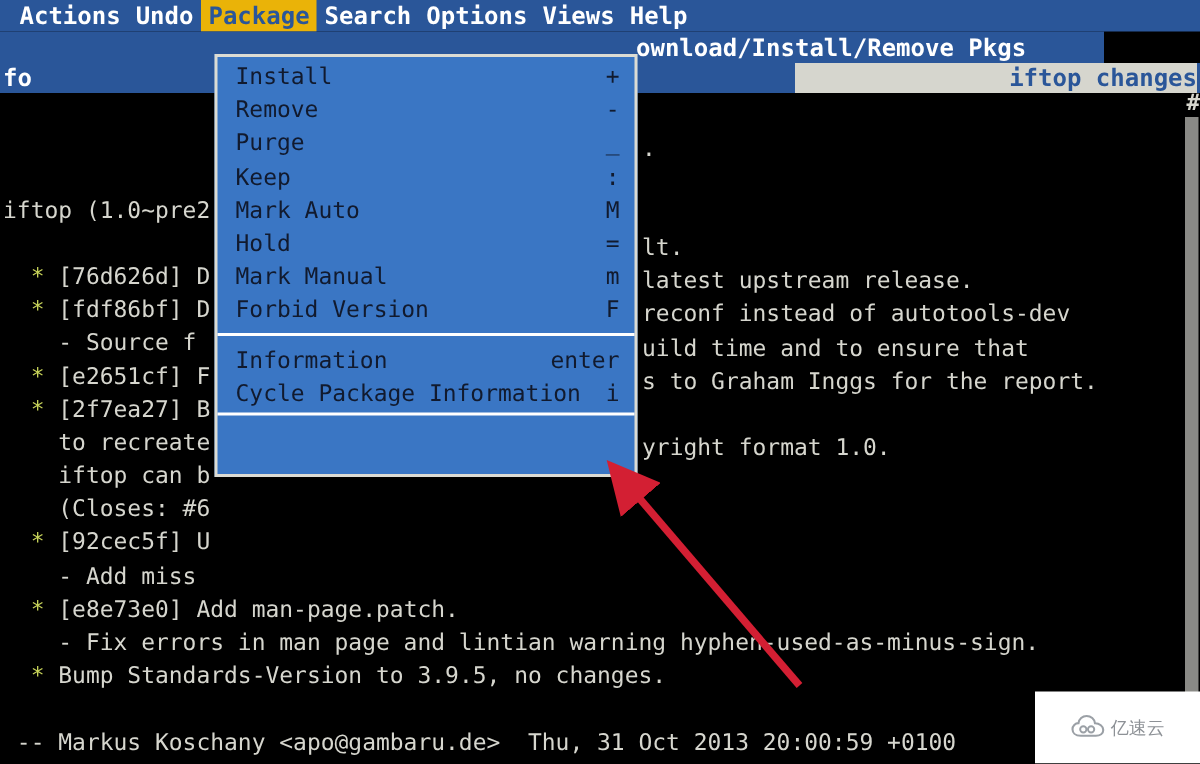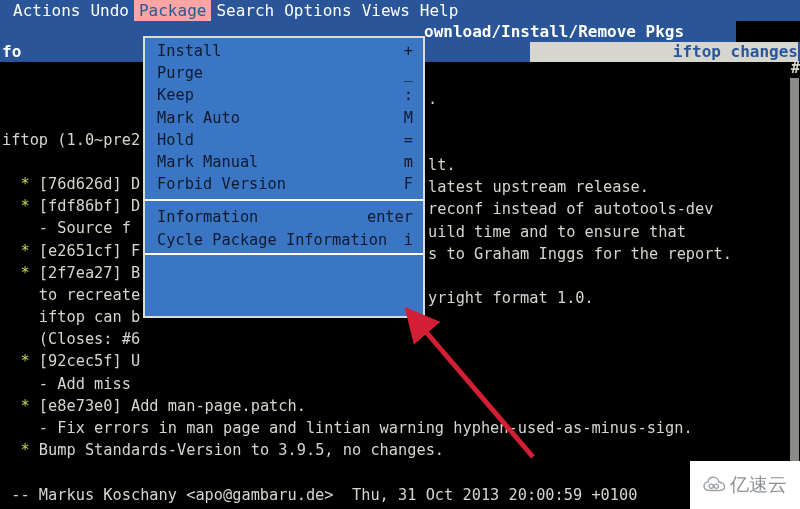--- a/index.html
+++ b/index.html
@@ -24,28 +24,28 @@
     width: 800px; height: 21px;
     background: #2a5699;
     display: flex;
     align-items: center;
     padding-left: 8px;
     box-sizing: border-box;
   }
   .menubar .mi {
     color: #ffffff;
     font-size: 16px;
-    font-weight: normal;
+    font-weight: bold;
     letter-spacing: 0px;
     padding: 1px 5px;
     white-space: pre;
     line-height: 19px;
   }
   .menubar .mi.active {
-    background: #fca5a5;
+    background: #eab308;
     color: #2a5699;
   }
 
   
   .statusbar {
     position: absolute; left: 0; top: 21px;
     width: 736px; height: 21px;
     background: #2a5699;
     color: #ffffff;
     font-size: 16px;
@@ -178,21 +178,21 @@
     width: 110px; height: 48px;
     background: #ffffff;
     z-index: 70;
     display: flex;
     align-items: center;
     justify-content: center;
     gap: 3px;
   }
   .watermark .wm-text {
     color: #8d9196;
-    font-size: 19px;
+    font-size: 12px;
     font-family: Liberation Mono, monospace;
     letter-spacing: 0px;
   }
   .watermark .wm-logo { display:block; }
 </style>
 </head>
 <body>
 
 <div id="screen">
 
@@ -222,20 +222,21 @@
   </div>
 
   <div class="scrollbar">
     <span class="hashmark">#</span>
     <div class="thumb"></div>
   </div>
 
   <div class="dropdown">
     <div class="grp" id="dd-g1">
         <div class="row"><span>Install</span><span class="key">+</span></div>
+        <div class="row"><span>Remove</span><span class="key">-</span></div>
         <div class="row"><span>Purge</span><span class="key">_</span></div>
         <div class="row"><span>Keep</span><span class="key">:</span></div>
         <div class="row"><span>Mark Auto</span><span class="key">M</span></div>
         <div class="row"><span>Hold</span><span class="key">=</span></div>
         <div class="row"><span>Mark Manual</span><span class="key">m</span></div>
         <div class="row"><span>Forbid Version</span><span class="key">F</span></div>
       </div>
     <div class="sep"></div>
     <div class="grp" id="dd-g2">
         <div class="row"><span>Information</span><span class="key">enter</span></div>

